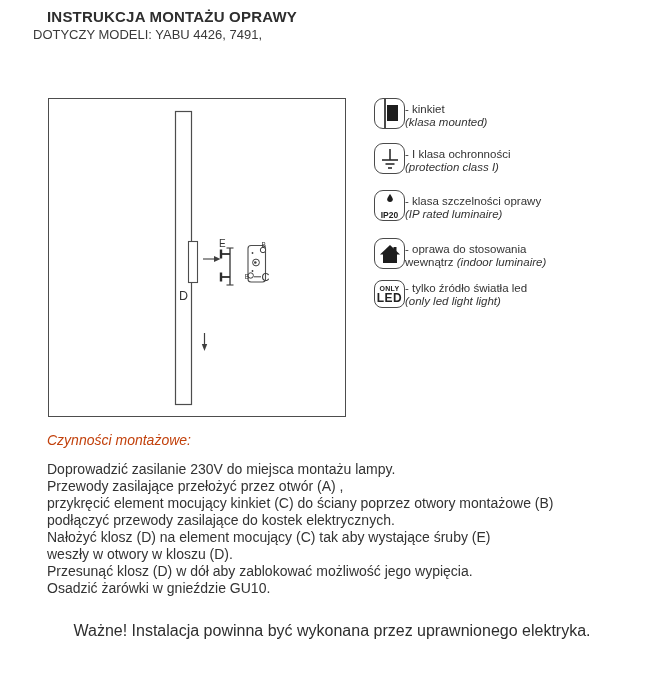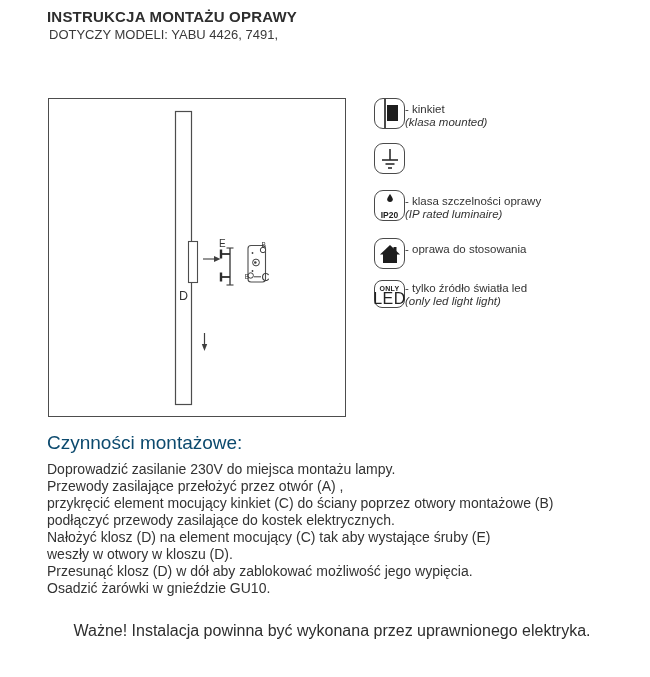--- a/index.html
+++ b/index.html
@@ -3,44 +3,44 @@
 <meta charset="utf-8">
 <style>
   html,body{margin:0;padding:0;}
   body{
     width:650px;height:677px;position:relative;background:#ffffff;
     font-family:"Liberation Sans",sans-serif;color:#333;overflow:hidden;
   }
   .abs{position:absolute;}
   
   .doc-title{left:47px;top:8px;font-size:15px;font-weight:bold;letter-spacing:.2px;color:#2e2e2e;}
-  .doc-subtitle{left:49px;top:27px;font-size:13px;color:#3a3a3a;text-align:right;}
+  .doc-subtitle{left:33px;top:27px;font-size:13px;color:#3a3a3a;text-align:right;}
   
   .diagram-box{left:48px;top:98px;width:296px;height:317px;border:1px solid #4d4d4d;}
   .diagram-box svg{display:block;}
   
   .legend-row{left:374px;display:flex;align-items:flex-start;}
   .icon-box{
     width:31px;height:31px;border:1.5px solid #4a4a4a;border-radius:9px;
     box-sizing:border-box;position:relative;flex:0 0 auto;background:#fff;
   }
   .legend-text{font-size:11.5px;line-height:13px;color:#333;padding-top:5px;white-space:nowrap;}
   .legend-en{font-style:italic;}
   
   .wall-line{position:absolute;left:9px;top:0;bottom:0;width:1.5px;background:#4a4a4a;}
   .wall-block{position:absolute;left:12px;top:6px;width:11px;height:16px;background:#1d1d1d;}
   
   .ip-box{display:flex;flex-direction:column;align-items:center;justify-content:flex-start;}
   .ip-label{font-size:8.5px;font-weight:bold;color:#222;letter-spacing:0;margin-top:8px;}
   
   .onlyled{display:flex;flex-direction:column;align-items:center;justify-content:center;height:28px;}
   .only-txt{font-size:7px;font-weight:bold;color:#222;line-height:8px;letter-spacing:.3px;}
-  .led-txt{font-size:16px;font-weight:normal;color:#222;line-height:11px;letter-spacing:.5px;}
+  .led-txt{font-size:12px;font-weight:bold;color:#222;line-height:11px;letter-spacing:.5px;}
   
-  .instr-heading{left:47px;top:432px;font-size:19px;color:#0c4a6e;}
+  .instr-heading{left:47px;top:432px;font-size:14px;color:#c2410c;font-style:italic;}
   .instr-line{left:47px;font-size:14px;color:#333;white-space:nowrap;}
   
   .warning{left:0;top:622px;width:650px;text-align:center;font-size:16px;color:#2e2e2e;padding-left:14px;box-sizing:border-box;}
 </style>
 </head>
 <body>
 
 <div class="abs doc-title">INSTRUKCJA MONTAŻU OPRAWY</div>
 <div class="abs doc-subtitle">DOTYCZY MODELI: YABU 4426, 7491,</div>
 
@@ -94,20 +94,24 @@
 
 <div class="abs legend-row" style="top:143px;">
   <div class="icon-box" style="display:flex;align-items:center;justify-content:center;">
     <svg width="20" height="24" viewBox="0 0 20 24">
       <line x1="10" y1="2" x2="10" y2="13" stroke="#2c2c2c" stroke-width="1.6"></line>
       <line x1="2" y1="13" x2="18" y2="13" stroke="#2c2c2c" stroke-width="1.6"></line>
       <line x1="5.5" y1="17" x2="14.5" y2="17" stroke="#2c2c2c" stroke-width="1.6"></line>
       <line x1="8" y1="21" x2="12" y2="21" stroke="#2c2c2c" stroke-width="1.6"></line>
     </svg>
   </div>
+  <div class="legend-text">
+    <div>- I klasa ochronności</div>
+    <div class="legend-en">(protection class I)</div>
+  </div>
 </div>
 
 <div class="abs legend-row" style="top:190px;">
   <div class="icon-box ip-box">
     <svg width="10" height="12" viewBox="0 0 12 13" style="margin-top:3px;">
       <path d="M6 0 C6 0 1.5 6 1.5 8.6 A4.5 4.4 0 0 0 10.5 8.6 C10.5 6 6 0 6 0 Z" fill="#1d1d1d"></path>
     </svg>
     <div class="ip-label">IP20</div>
   </div>
   <div class="legend-text">
@@ -119,20 +123,21 @@
 <div class="abs legend-row" style="top:238px;">
   <div class="icon-box" style="display:flex;align-items:center;justify-content:center;">
     <svg width="22" height="20" viewBox="0 0 22 20">
       <rect x="14.5" y="3" width="3" height="5" fill="#1d1d1d"></rect>
       <polygon points="11,1 21,10.5 1,10.5" fill="#1d1d1d"></polygon>
       <rect x="4" y="10" width="14" height="9" fill="#1d1d1d"></rect>
     </svg>
   </div>
   <div class="legend-text">
     <div>- oprawa do stosowania</div>
+    <div><span>wewnątrz</span> <span class="legend-en">(indoor luminaire)</span></div>
   </div>
 </div>
 
 <div class="abs legend-row" style="top:280px;">
   <div class="icon-box onlyled" style="height:28px;border-radius:8px;">
     <div class="only-txt">ONLY</div>
     <div class="led-txt">LED</div>
   </div>
   <div class="legend-text" style="padding-top:2px;">
     <div>- tylko źródło światła led</div>

